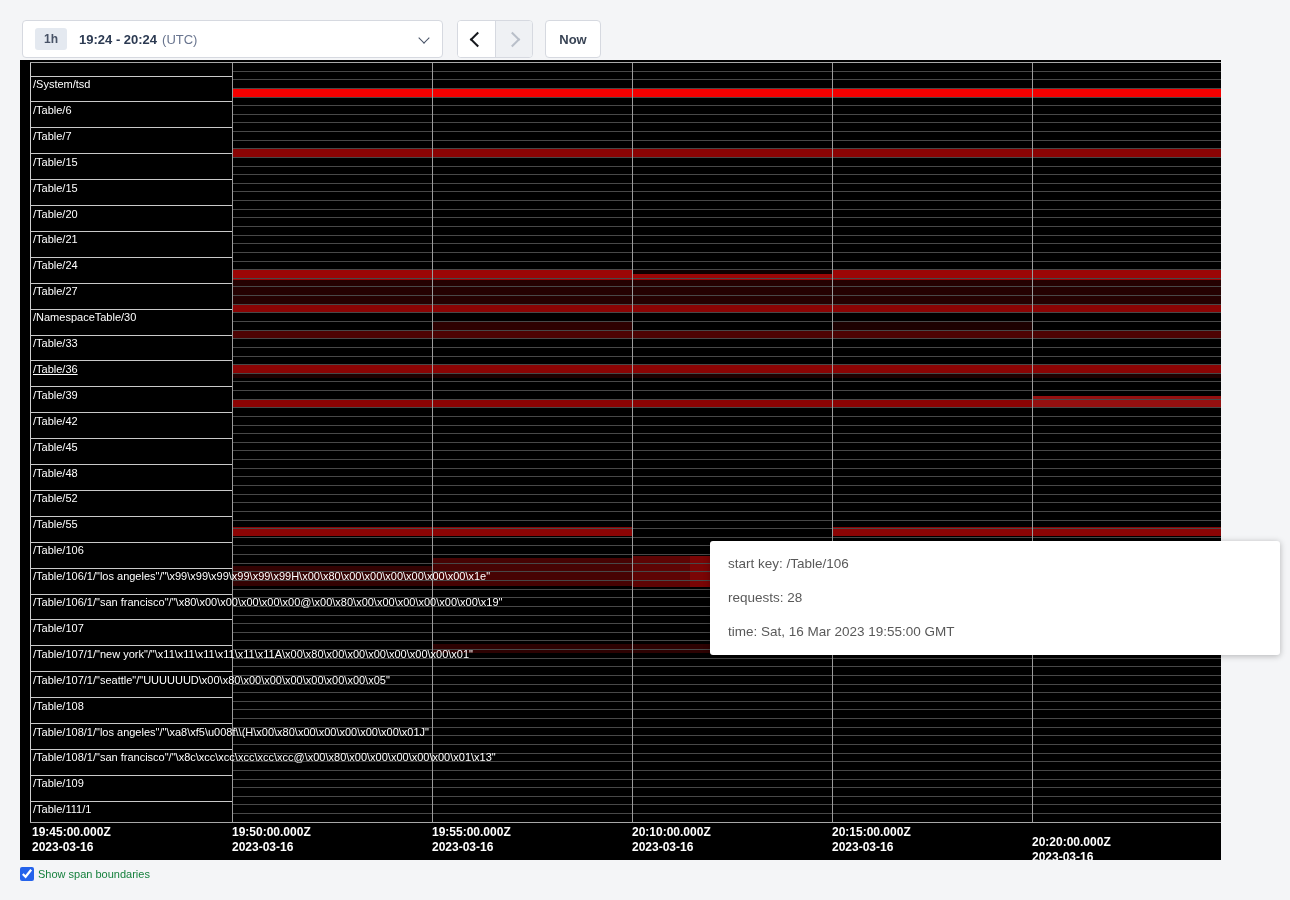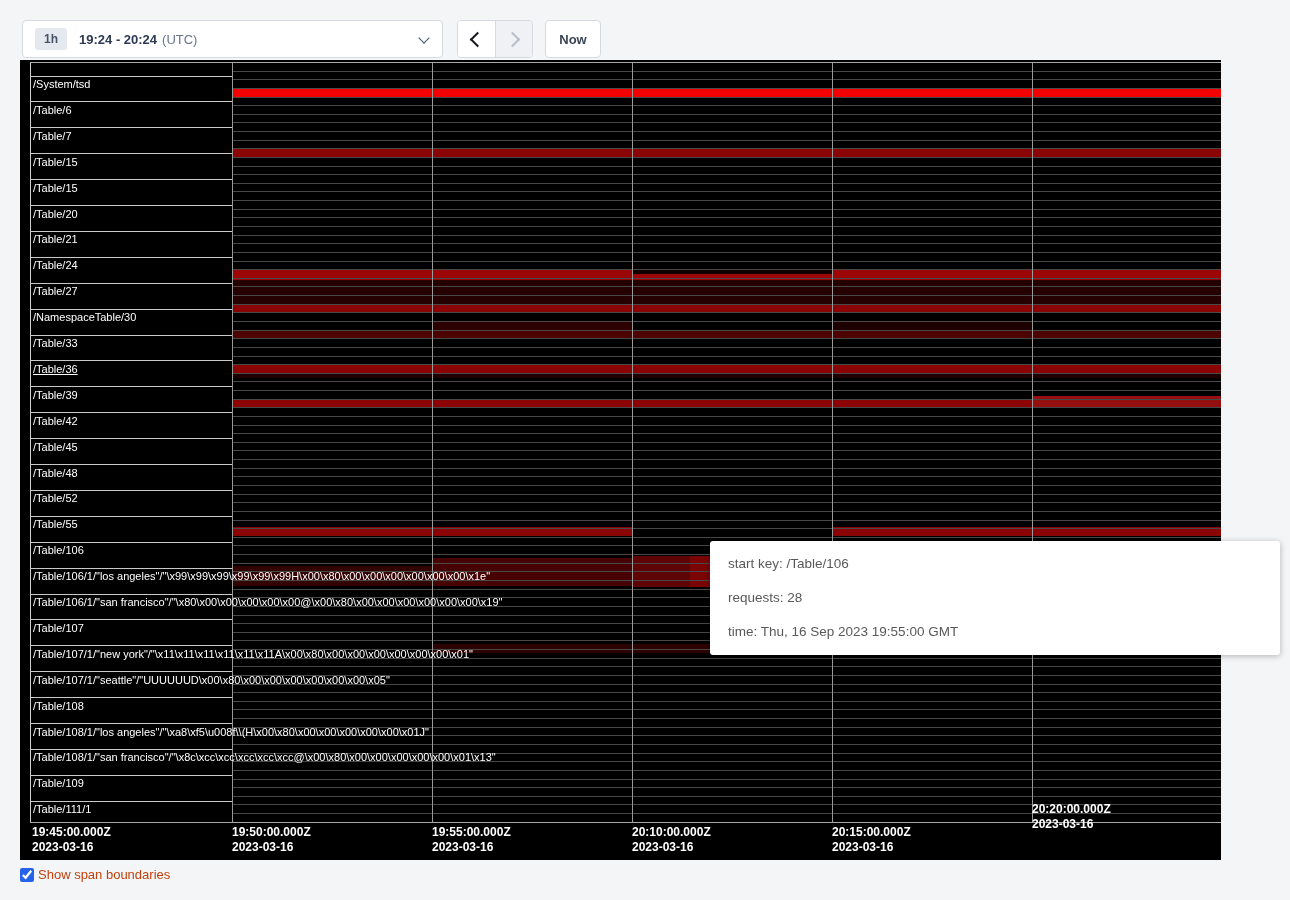--- a/index.html
+++ b/index.html
@@ -45,21 +45,21 @@
 
   
   .tooltip{position:absolute;left:710px;top:541px;width:570px;box-sizing:border-box;background:#fff;
     border-radius:3px;box-shadow:0 1px 6px rgba(0,0,0,.28);padding:13px 18px;z-index:20;}
   .tooltip p{margin:0 0 14px 0;font-size:13.5px;line-height:20px;color:#595959;white-space:nowrap;}
   .tooltip p:last-child{margin-bottom:0;}
 
   
   .footer{position:absolute;left:20px;top:867px;display:flex;align-items:center;z-index:10;}
   .footer input{width:14px;height:14px;margin:0;accent-color:#2563eb;cursor:pointer;}
-  .footer label{font-size:13px;color:#c2410c;margin-left:4px;}
+  .footer label{font-size:11px;color:#15803d;margin-left:4px;}
 </style>
 </head>
 <body>
 
 <div class="app">
 
   <div class="toolbar">
     <div class="time-selector">
       <span class="chip">1h</span>
       <span class="range-text">19:24 - 20:24</span>
@@ -266,30 +266,30 @@
         <div class="t">2023-03-16</div>
       </div>
       <div class="axis-tick" style="left: 612px; top: 765px;">
         <div class="t">20:10:00.000Z</div>
         <div class="t">2023-03-16</div>
       </div>
       <div class="axis-tick" style="left: 812px; top: 765px;">
         <div class="t">20:15:00.000Z</div>
         <div class="t">2023-03-16</div>
       </div>
-      <div class="axis-tick" style="left: 1012px; top: 742px;">
+      <div class="axis-tick" style="left: 1012px; top: 775px;">
         <div class="t">20:20:00.000Z</div>
         <div class="t">2023-03-16</div>
       </div>
     </div>
 
   <div class="tooltip">
     <p>start key: /Table/106</p>
     <p>requests: 28</p>
-    <p>time: Thu, 16 Sep 2023 19:55:00 GMT</p>
+    <p>time: Sat, 16 Mar 2023 19:55:00 GMT</p>
   </div>
 
   <div class="footer">
     <input type="checkbox" id="spanCb" checked="" style="">
     <label for="spanCb">Show span boundaries</label>
   </div>
 
 </div>
 
 </body></html>

